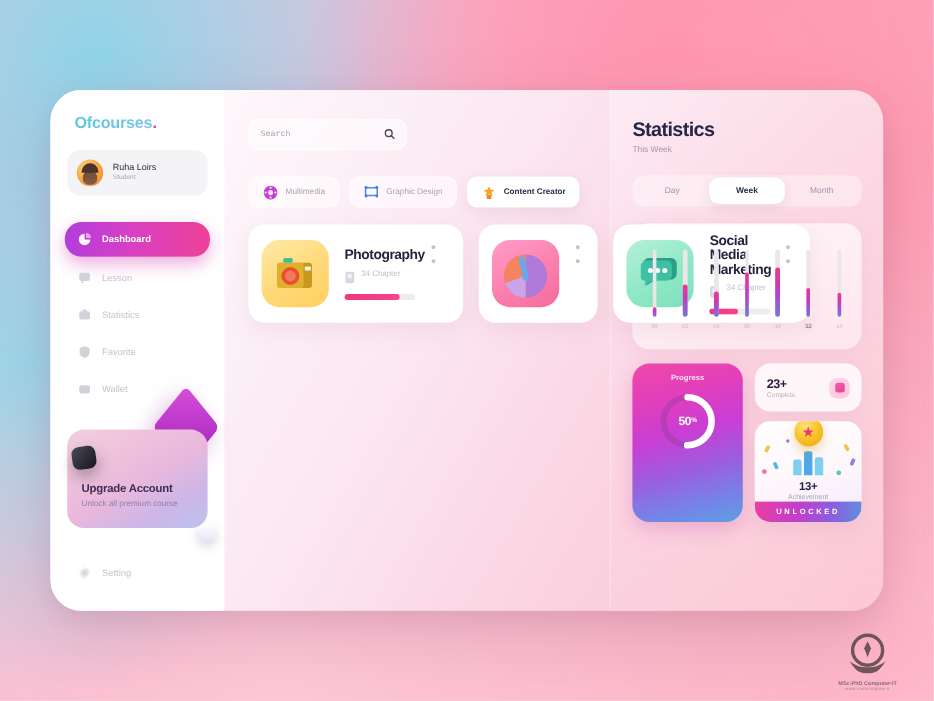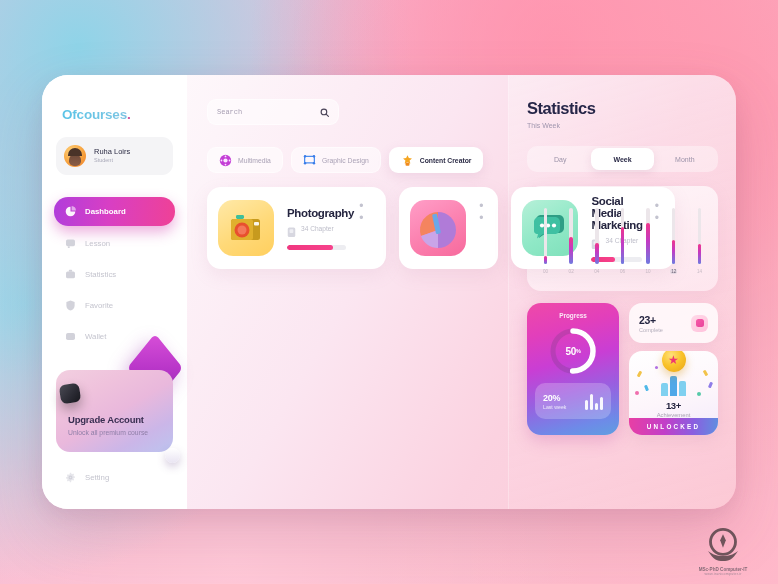--- a/index.html
+++ b/index.html
@@ -21,21 +21,21 @@
   .app {
     position:absolute; left:42px; top:75px; width:694px; height:434px;
     border-radius:26px; overflow:hidden; display:flex;
     box-shadow:0 24px 60px rgba(140,70,110,.20), 0 6px 18px rgba(140,70,110,.10);
     background:linear-gradient(120deg, #ffffff 0%, #fdf4f9 22%, #fbe6f1 46%, #fbd2e0 70%, #fcc8d4 100%);
   }
 
   
   .sidebar {
     width:145px; flex:0 0 145px; background:#ffffff;
-    padding:32px 0 0 0; position:relative;
+    padding:20px 0 0 0; position:relative;
     display:flex; flex-direction:column;
   }
   .brand {
     font-size:13.5px; font-weight:bold; letter-spacing:-.2px;
     padding:0 0 0 20px; margin-bottom:15px;
     background:linear-gradient(90deg,#4fc3e8 0%,#7ac5e3 55%,#9a7fd4 100%);
     -webkit-background-clip:text; background-clip:text; color:transparent;
   }
   .brand .dot { color:#e0519a; -webkit-text-fill-color:#e0519a; }
 
@@ -540,32 +540,20 @@
         <div class="ring-wrap">
           <div class="ring">
             <svg width="52" height="52" viewBox="0 0 52 52">
               <circle cx="26" cy="26" r="20" fill="none" stroke="rgba(120,60,130,.28)" stroke-width="5"></circle>
               <circle cx="26" cy="26" r="20" fill="none" stroke="#ffffff" stroke-width="5.5" stroke-linecap="round" stroke-dasharray="62.8 125.6" transform="rotate(-90 26 26)"></circle>
             </svg>
             <div class="val">
               <span>50</span>
                 <sup>%</sup>
             </div>
-          </div>
-        </div>
-        <div class="lastweek">
-          <div>
-            <div class="lw-num">20%</div>
-            <div class="lw-lab">Last week</div>
-          </div>
-          <div class="lw-bars">
-            <i style="height:10px"></i>
-              <i style="height:16px"></i>
-              <i style="height:7px"></i>
-              <i style="height:13px"></i>
           </div>
         </div>
       </div>
 
       <div class="rightcol">
         <div class="complete-card">
           <div>
             <div class="cc-num">23+</div>
             <div class="cc-lab">Complete</div>
           </div>

